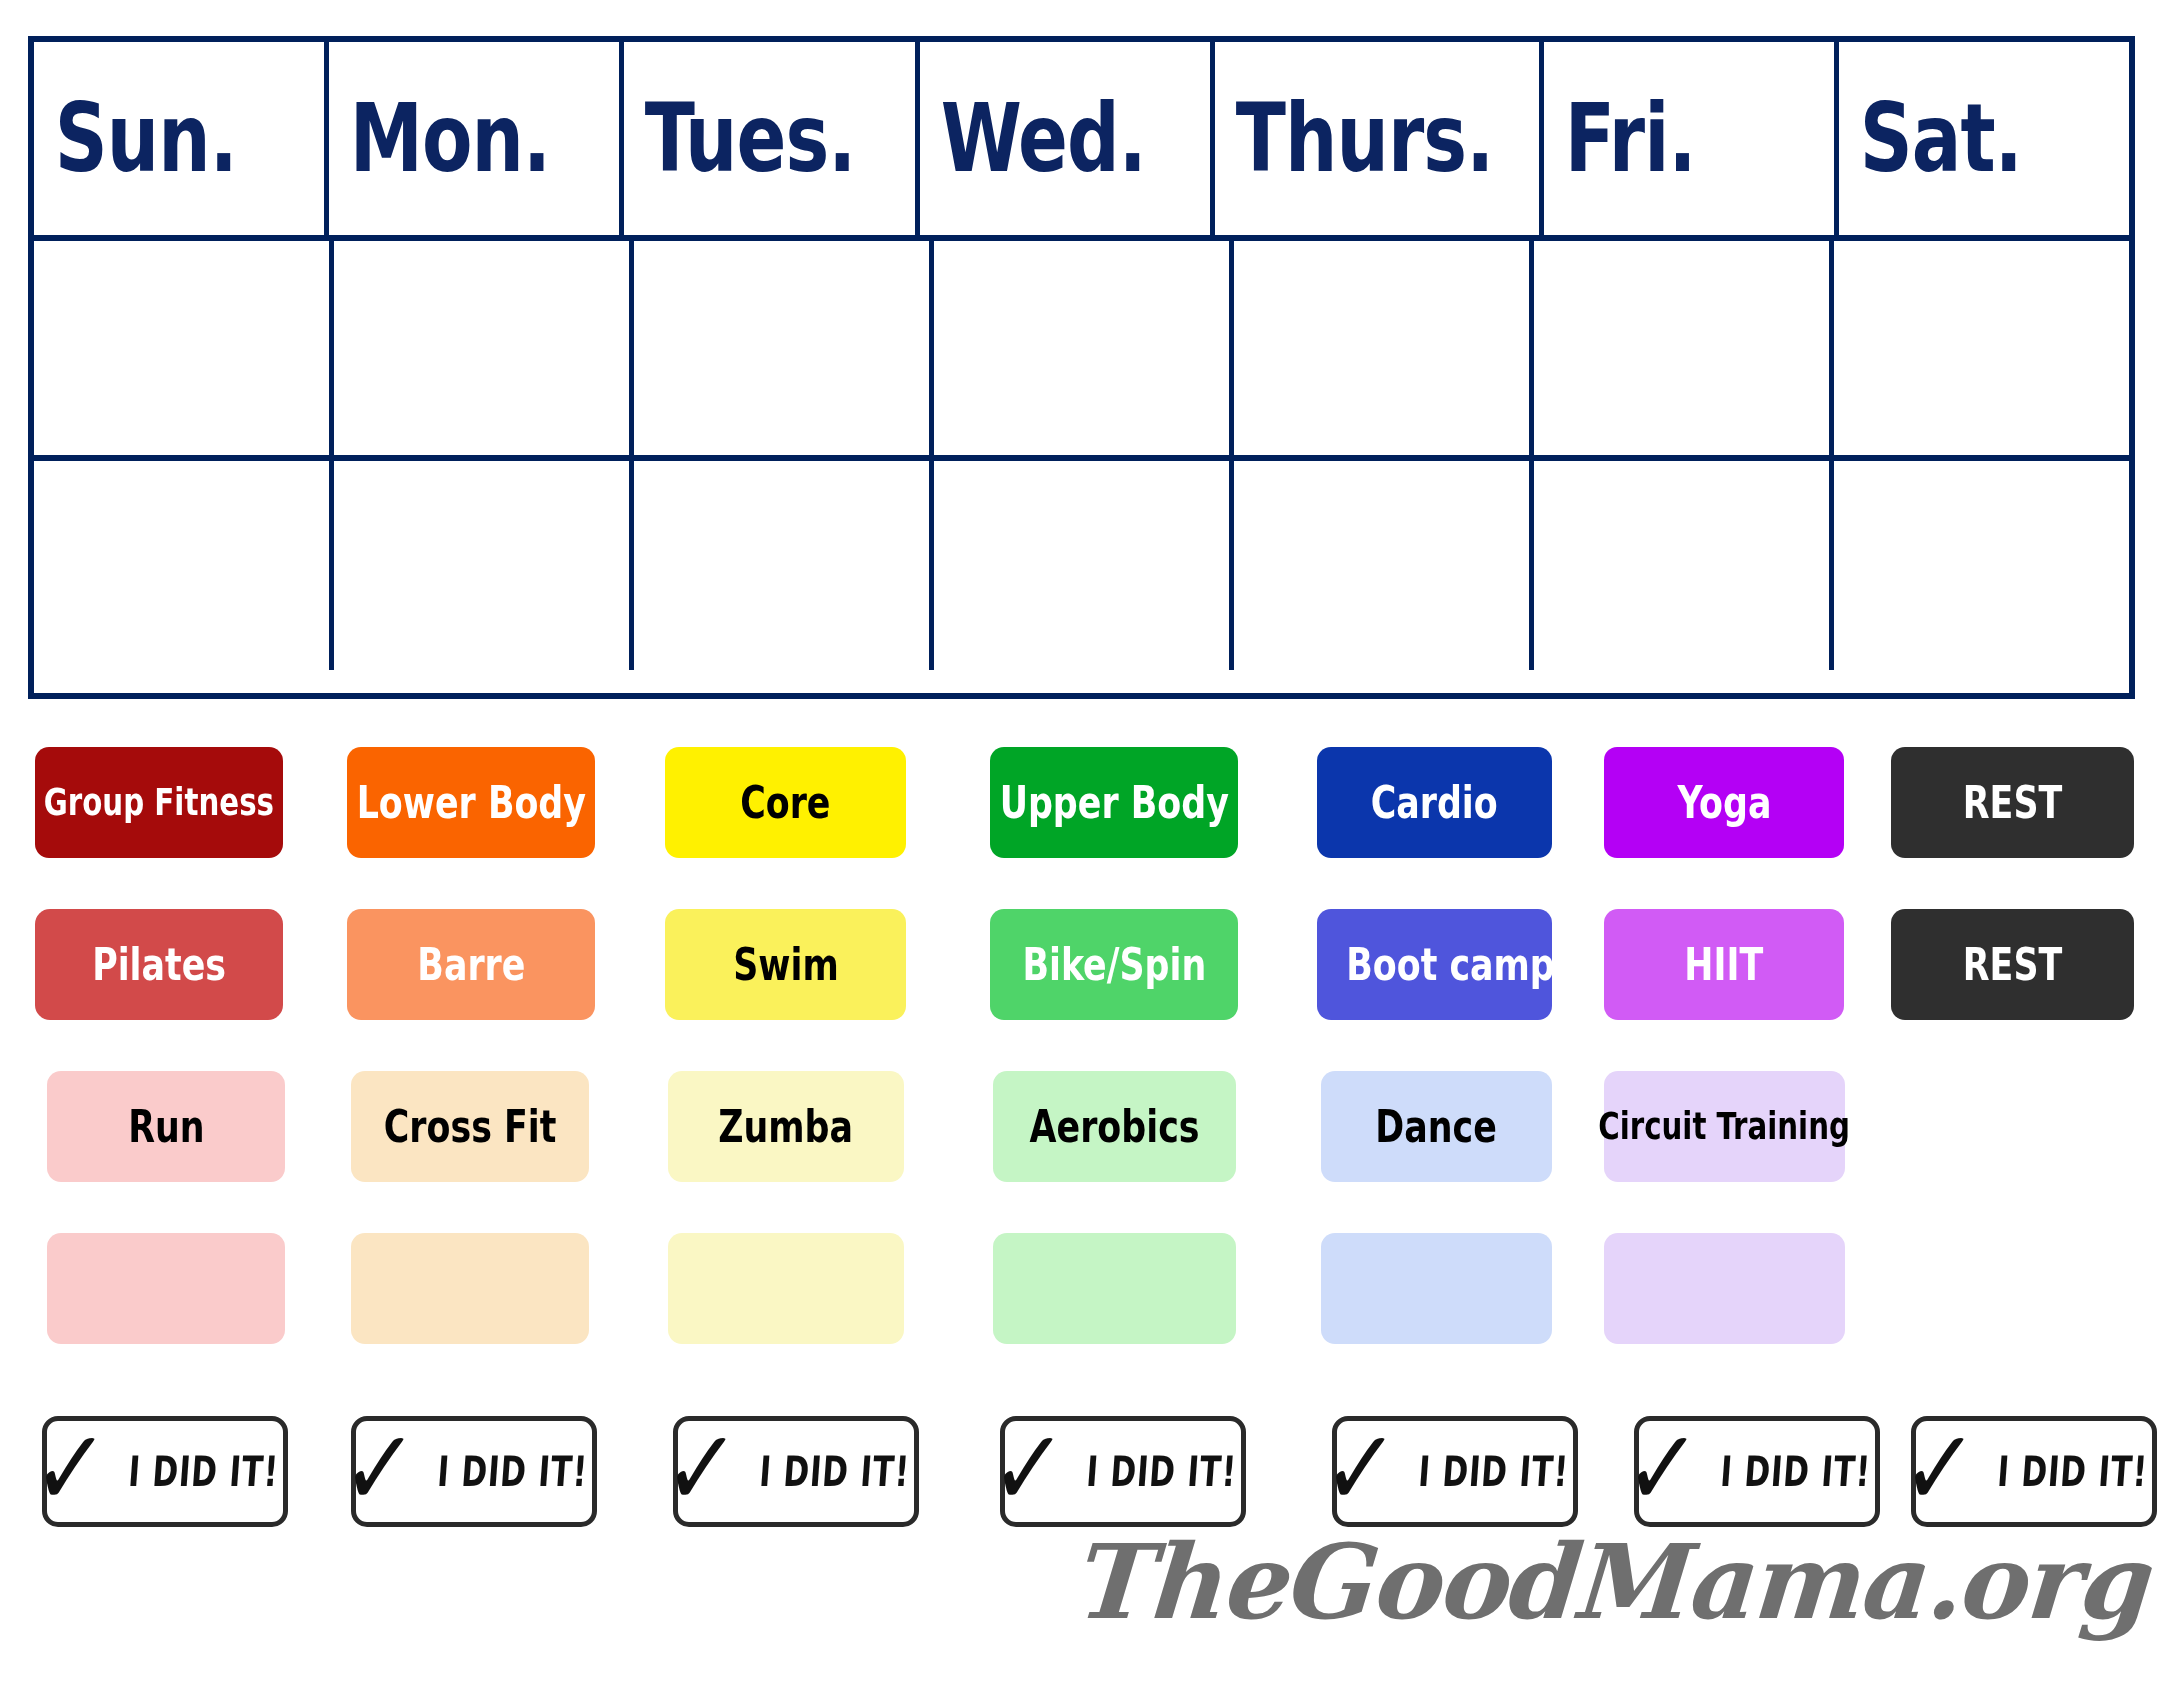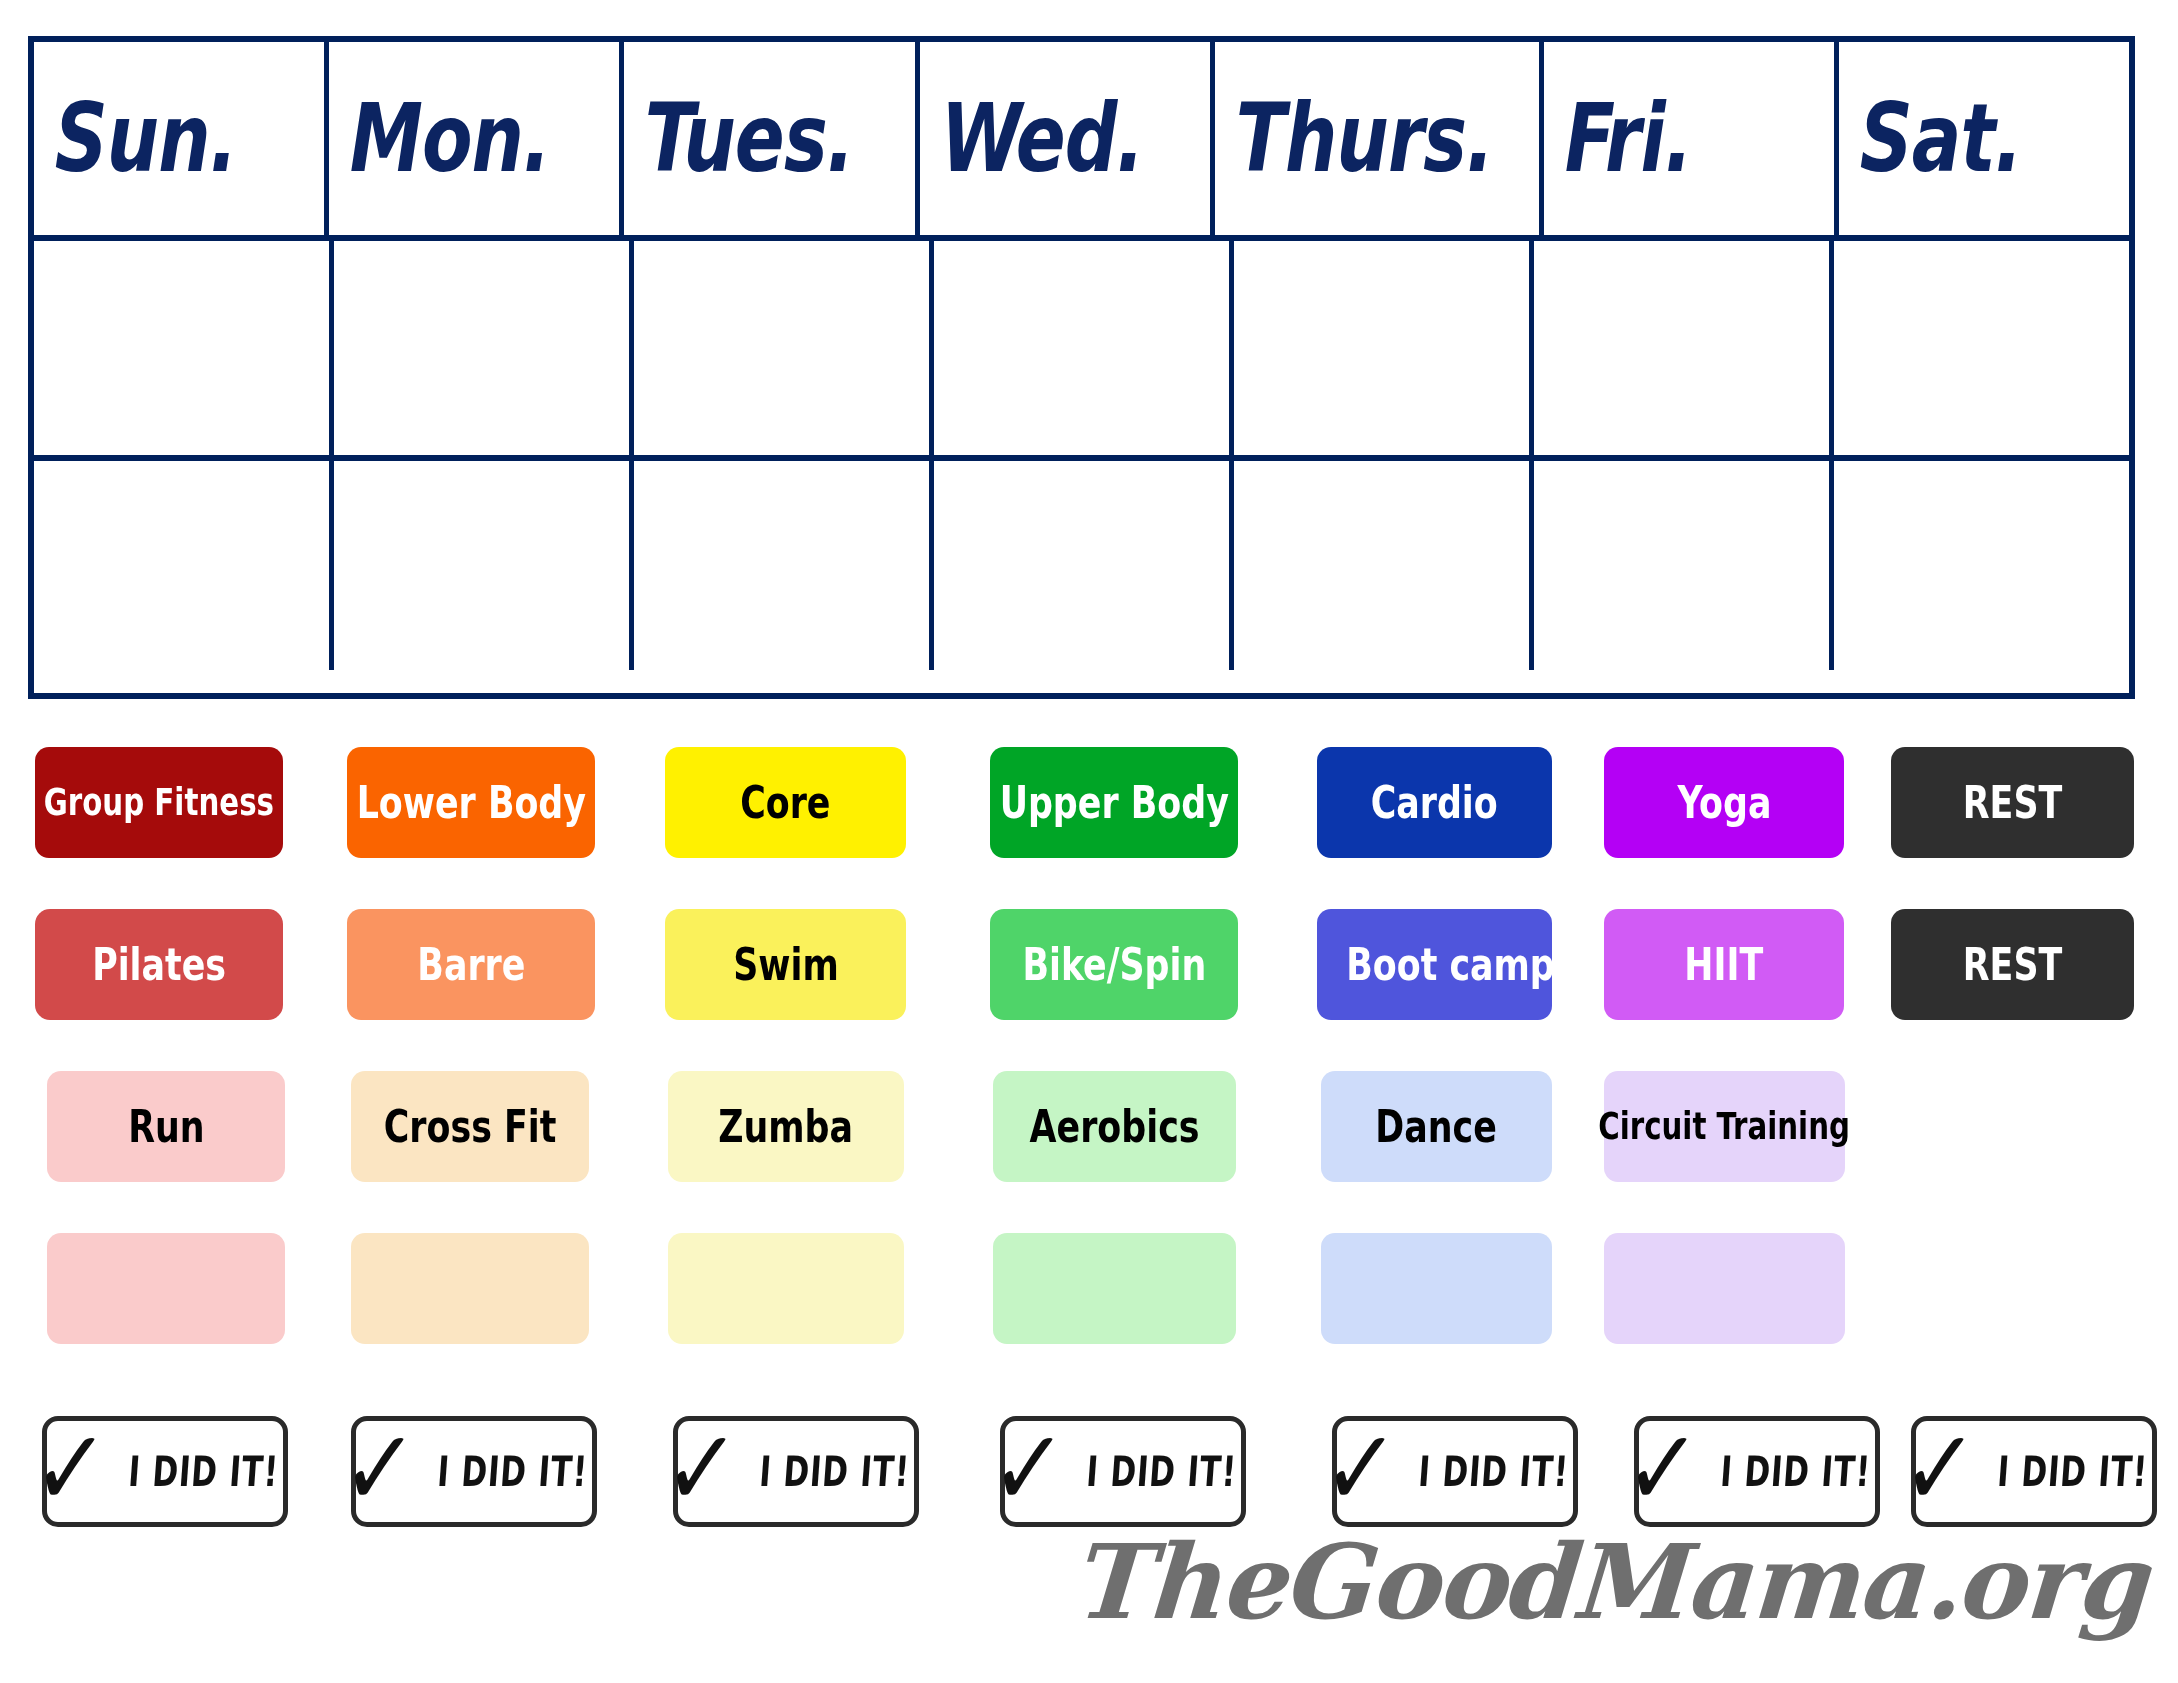--- a/index.html
+++ b/index.html
@@ -30,21 +30,21 @@
     border-collapse: collapse;
     display: flex;
     flex-direction: column;
     background: #ffffff;
   }
 
   .grid-row {
     display: flex;
     width: 100%;
   }
-  .grid-row.header-row  { height: 193px; font-style: italic; }
+  .grid-row.header-row  { height: 193px; }
   .grid-row.blank-row-1 { height: 220px; border-top: 6px solid #00205B; }
   .grid-row.blank-row-2 { height: 215px; border-top: 6px solid #00205B; }
 
   .grid-cell {
     flex: 1 1 0;
     position: relative;
     border-left: 5px solid #00205B;
     display: flex;
     align-items: center;
     justify-content: flex-start;
@@ -273,21 +273,21 @@
       </div>
       <div class="chip col-2" style="background-color: rgb(255, 241, 0);">
         <span class="chip-label" style="color: rgb(0, 0, 0);">Core</span>
       </div>
       <div class="chip col-3" style="background-color: rgb(0, 165, 38);">
         <span class="chip-label" style="color: rgb(255, 255, 255);">Upper Body</span>
       </div>
       <div class="chip col-4" style="background-color: rgb(11, 54, 172);">
         <span class="chip-label" style="color: rgb(255, 255, 255);">Cardio</span>
       </div>
-      <div class="chip col-5" style="background-color: rgb(180, 0, 245);">
+      <div class="chip col-5" style="background-color: rgb(180, 0, 245); border-radius: 13px;">
         <span class="chip-label" style="color: rgb(255, 255, 255);">Yoga</span>
       </div>
       <div class="chip col-6" style="background-color: rgb(47, 47, 47);">
         <span class="chip-label" style="color: rgb(255, 255, 255);">REST</span>
       </div>
     </div>
 
     <div class="legend-row row-2">
       <div class="chip col-0" style="background-color: rgb(210, 74, 74);">
         <span class="chip-label" style="color: rgb(255, 255, 255);">Pilates</span>

